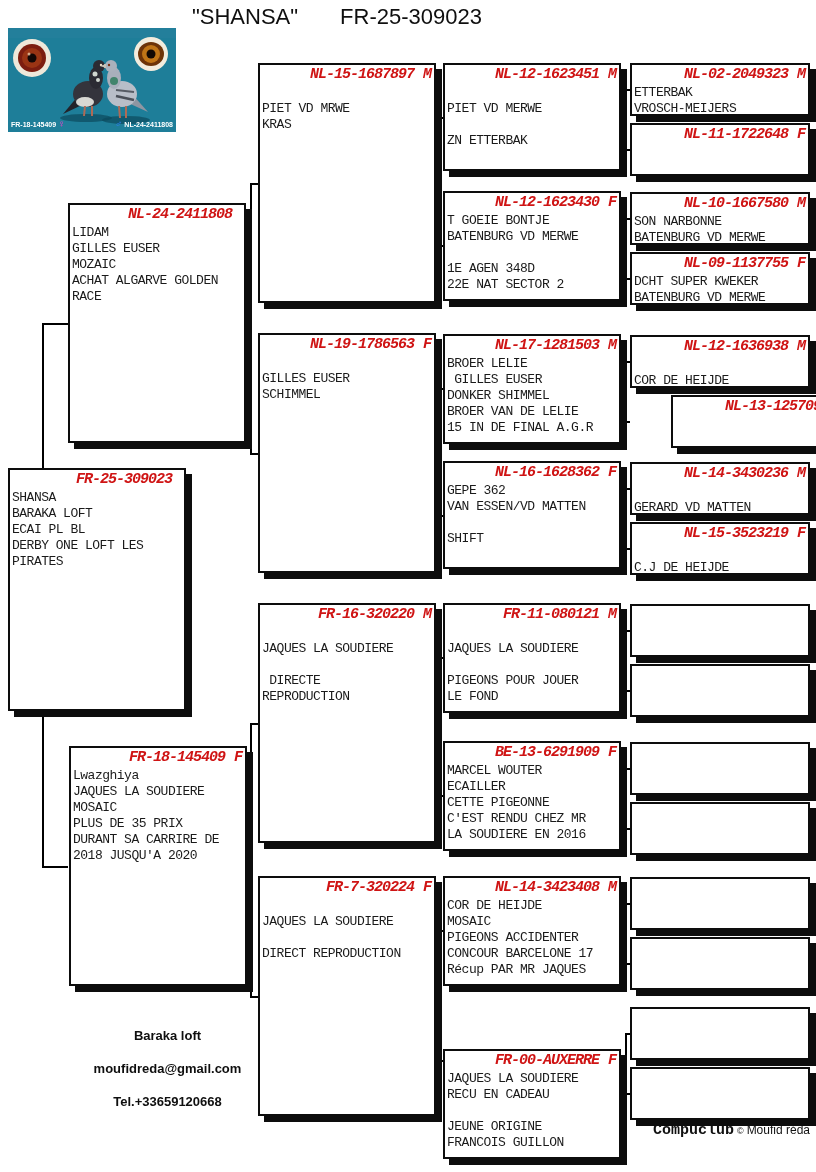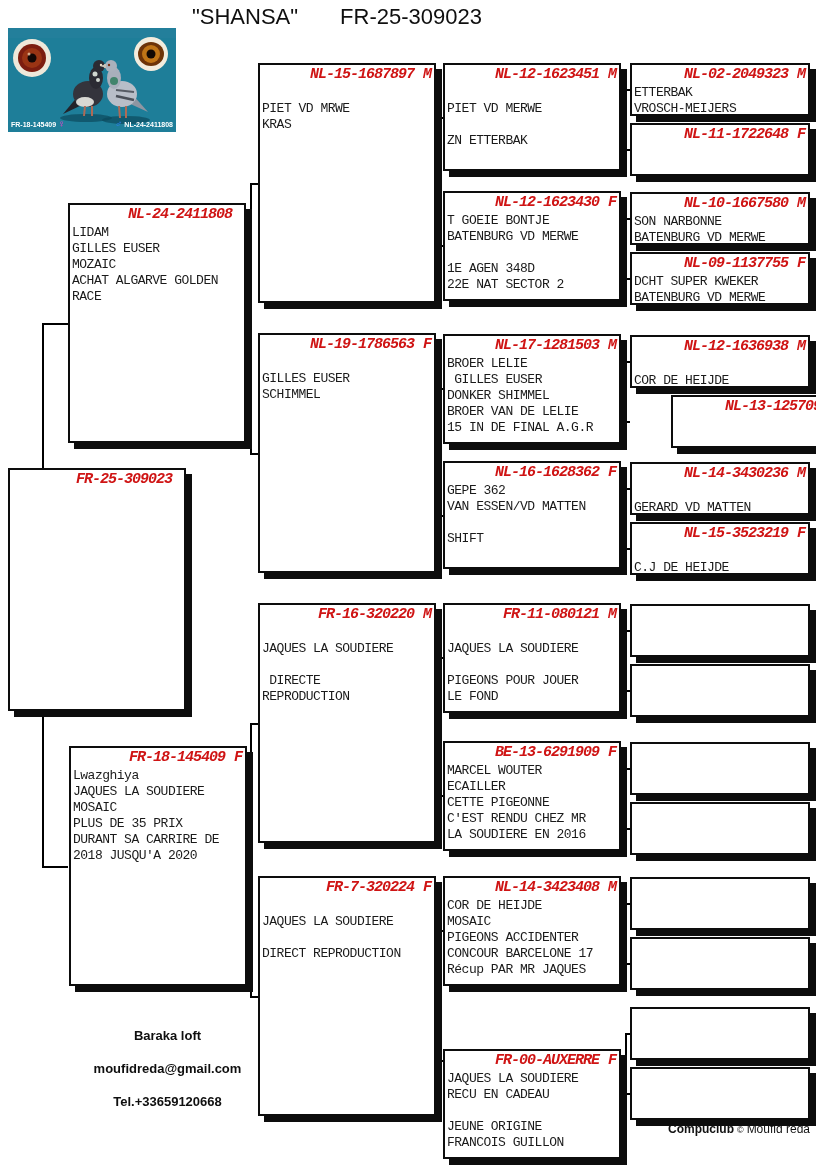--- a/index.html
+++ b/index.html
@@ -19,21 +19,21 @@
   #photo{position:absolute;left:8px;top:28px;width:168px;height:104px;background:var(--teal,#1e7e99);z-index:2;}
   #photo svg{display:block;}
   .cap{position:absolute;bottom:3px;font-size:7px;font-weight:bold;color:#fff;
        font-family:"Liberation Sans",sans-serif;white-space:nowrap;}
   .cap .fsym{color:#ff3bd1;font-size:10px;}
   .cap .msym{color:#2f7dff;font-size:10px;}
   #footer{position:absolute;left:45px;top:1028px;width:245px;text-align:center;
           font-weight:bold;font-size:13px;color:#0f0f0f;}
   #footer div{margin-bottom:18px;}
   #credit{position:absolute;right:6px;top:1122px;font-size:12px;color:#111;white-space:nowrap;}
-  #credit .app{font-family:Liberation Sans, sans-serif;font-weight:bold;font-size:12px;}
+  #credit .app{font-family:Liberation Mono, monospace;font-weight:bold;font-size:15px;}
   #credit .cop{font-size:9px;margin:0 3px;}
 </style>
 </head>
 <body>
 
 <div id="stage">
 
   <div id="title"><span>"SHANSA"</span><span class="ring-part">FR-25-309023</span></div>
 
   <div id="photo">
@@ -94,20 +94,25 @@
   <div id="footer">
     <div>Baraka loft</div>
     <div>moufidreda@gmail.com</div>
     <div>Tel.+33659120668</div>
   </div>
 
   <div id="credit"><span class="app">Compuclub</span><span class="cop">©</span><span>Moufid réda</span></div>
 
 <div class="pbox" style="left: 8px; top: 468px; width: 178px; height: 243px;">
       <div class="hdr"><span>FR-25-309023</span><span class="sex"></span></div>
+      <div class="body">SHANSA
+BARAKA LOFT
+ECAI PL BL
+DERBY ONE LOFT LES
+PIRATES</div>
     </div>
     <div class="pbox" style="left: 68px; top: 203px; width: 178px; height: 240px;">
       <div class="hdr"><span>NL-24-2411808</span><span class="sex"></span></div>
       <div class="body">LIDAM
 GILLES EUSER
 MOZAIC
 ACHAT ALGARVE GOLDEN
 RACE</div>
     </div>
     <div class="pbox" style="left: 69px; top: 746px; width: 178px; height: 240px;">

